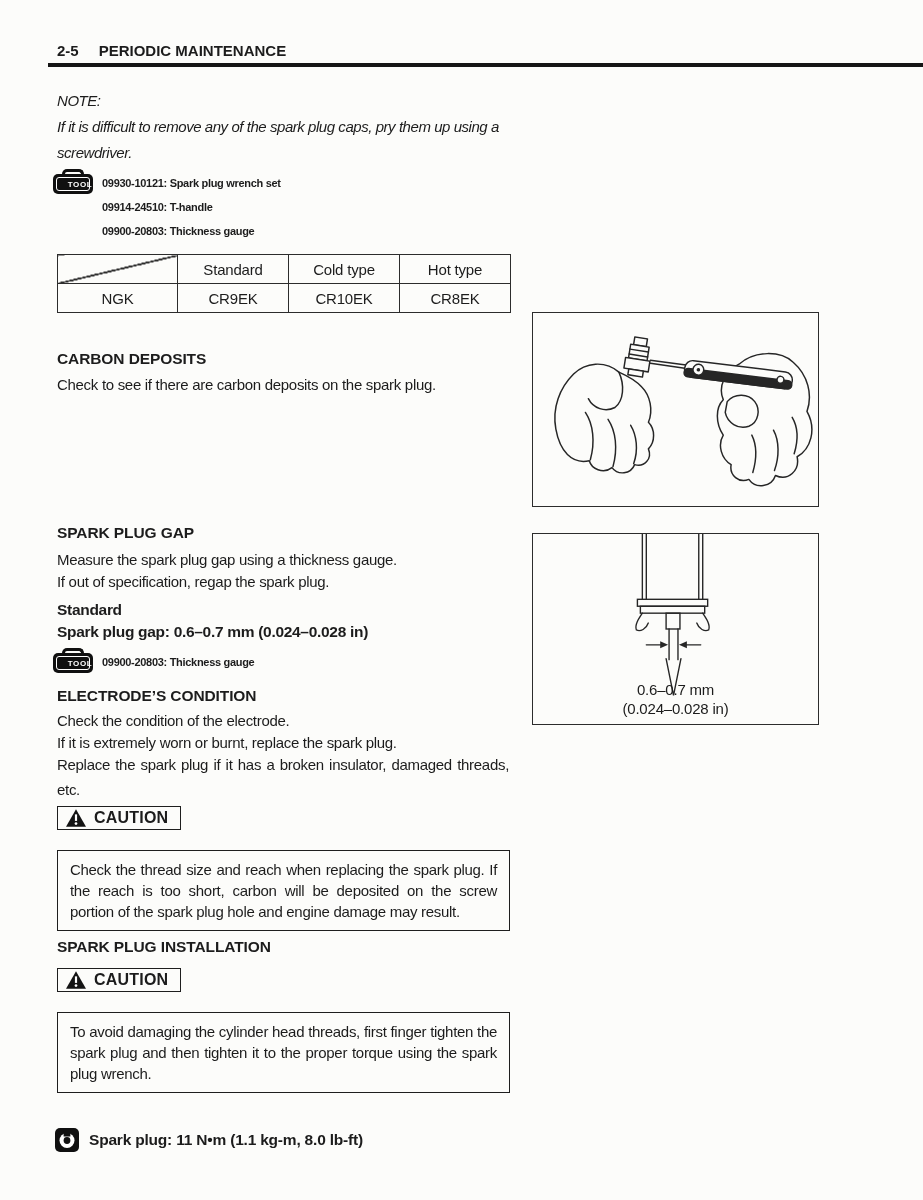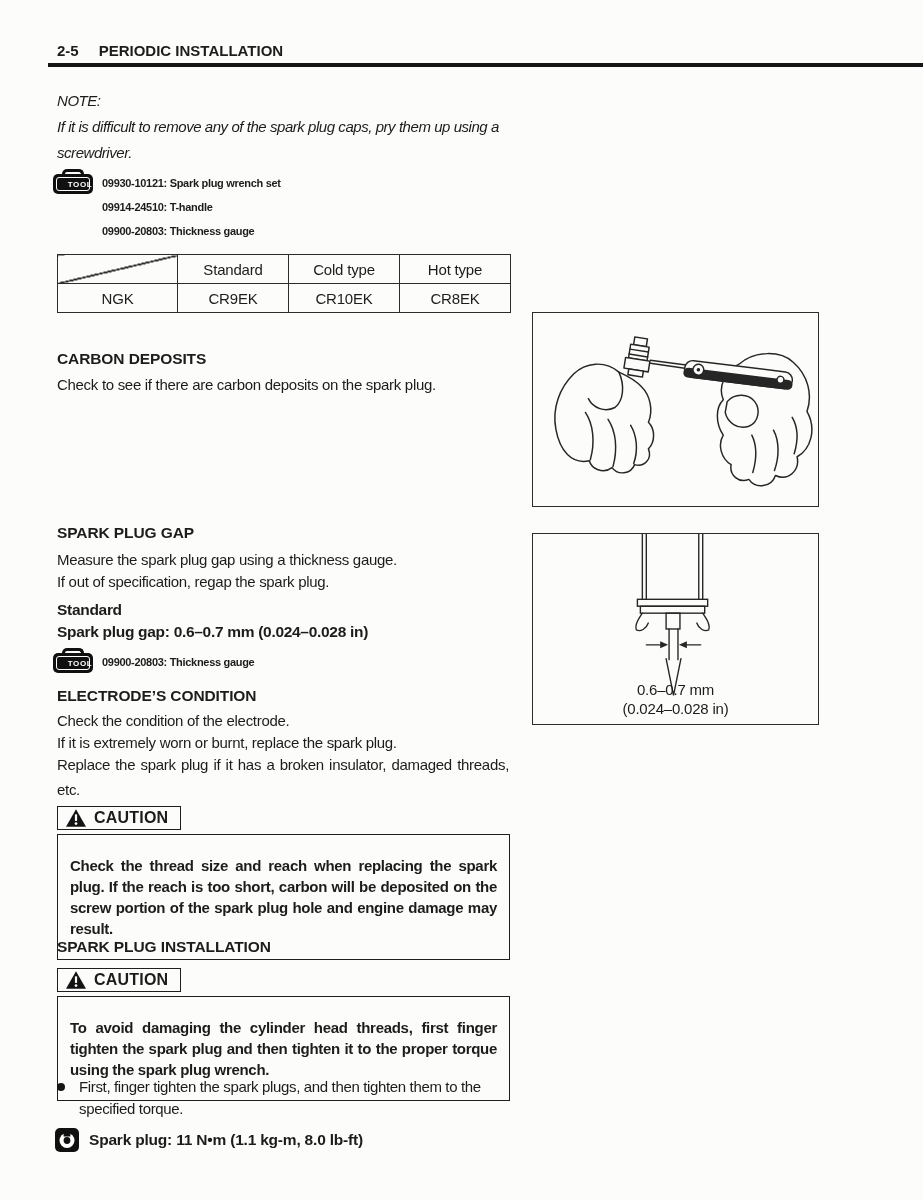--- a/index.html
+++ b/index.html
@@ -60,22 +60,22 @@
   .figure-1{left:532px;top:312px;width:285px;height:193px;}
   .figure-2{left:532px;top:533px;width:285px;height:190px;}
   .fig2-caption{position:absolute;left:0;width:100%;text-align:center;
              font-size:15px;letter-spacing:-0.2px;}
 
   
   .caution-label{display:inline-flex;align-items:flex-start;gap:8px;
              border:1.8px solid #1e1e1e;padding:2px 12px 2px 8px;background:#fcfcfa;
              font-weight:bold;font-size:16px;letter-spacing:0.2px;}
   .caution-box{border:1.8px solid #1e1e1e;width:453px;box-sizing:border-box;
-             padding:20px 12px;font-weight:bold;font-size:15px;letter-spacing:-0.3px;
-             line-height:21px;text-align:justify;text-align-last:left;}
+             padding:8px 12px;font-weight:normal;font-size:15px;letter-spacing:-0.3px;
+             line-height:21px;text-align:justify;text-align-last:left;margin-top:16px;}
   .caution-1-label{left:57px;top:806px;}
   .caution-1-box{left:57px;top:834px;}
   .spi-heading{left:57px;top:938px;}
   .caution-2-label{left:57px;top:968px;}
   .caution-2-box{left:57px;top:996px;}
 
   
   .bullet-item{left:57px;top:1076px;width:452px;display:flex;gap:14px;}
   .bullet-dot{flex:none;width:8px;height:8px;border-radius:50%;background:#161616;margin-top:7px;}
   .bullet-text{font-size:15px;letter-spacing:-0.35px;line-height:22px;width:445px;}
@@ -85,21 +85,21 @@
   .torque-text{font-weight:bold;font-size:15.5px;letter-spacing:-0.2px;}
 
   svg{display:block;}
 </style>
 </head>
 <body>
 
 <div class="page">
 
   <div class="abs page-header">
-    <span class="num">2-5</span><span>PERIODIC INSTALLATION</span>
+    <span class="num">2-5</span><span>PERIODIC MAINTENANCE</span>
   </div>
   <div class="abs header-rule"></div>
 
   <div class="abs note">
     <span class="note-label">NOTE:</span>
     <span>If it is difficult to remove any of the spark plug caps, pry them up using a screwdriver.</span>
   </div>
 
   <div class="abs tool-block tool-block-1">
     <span class="tool-icon">
@@ -247,24 +247,20 @@
       <svg width="20" height="18" viewBox="0 0 22 19">
         <path d="M11 0 L22 19 H0 Z" fill="#141414"></path>
         <rect x="9.8" y="5.5" width="2.4" height="7.2" fill="#fff"></rect>
         <circle cx="11" cy="15.6" r="1.5" fill="#fff"></circle>
       </svg>
     </span>
     <span>CAUTION</span>
   </div>
   <div class="abs caution-box caution-2-box">To avoid damaging the cylinder head threads, first finger tighten the spark plug and then tighten it to the proper torque using the spark plug wrench.</div>
 
-  <div class="abs bullet-item">
-    <span class="bullet-dot"></span>
-    <span class="bullet-text">First, finger tighten the spark plugs, and then tighten them to the specified torque.</span>
-  </div>
 
   <div class="abs torque-line">
     <span>
       <svg width="24" height="24" viewBox="0 0 24 24">
         <rect width="24" height="24" rx="5" fill="#101010"></rect>
         <circle cx="12" cy="12.5" r="7.5" fill="#fff"></circle>
         <circle cx="12" cy="12.5" r="3.4" fill="#101010"></circle>
         <rect x="8.6" y="0" width="6.8" height="8.5" fill="#101010"></rect>
       </svg>
     </span>

